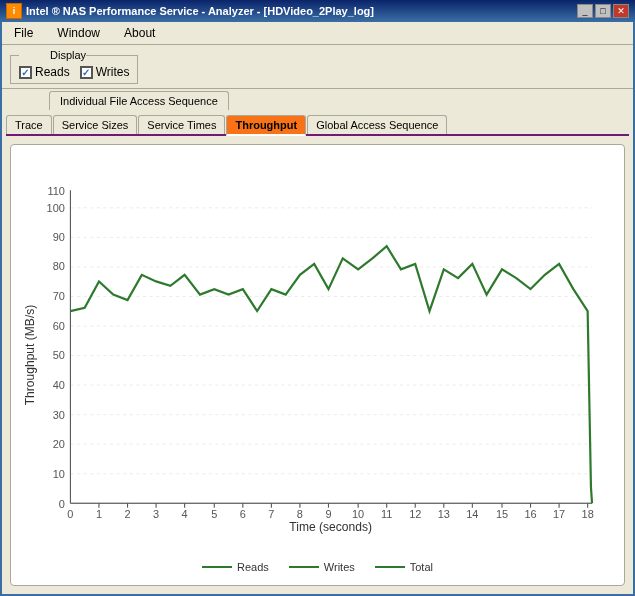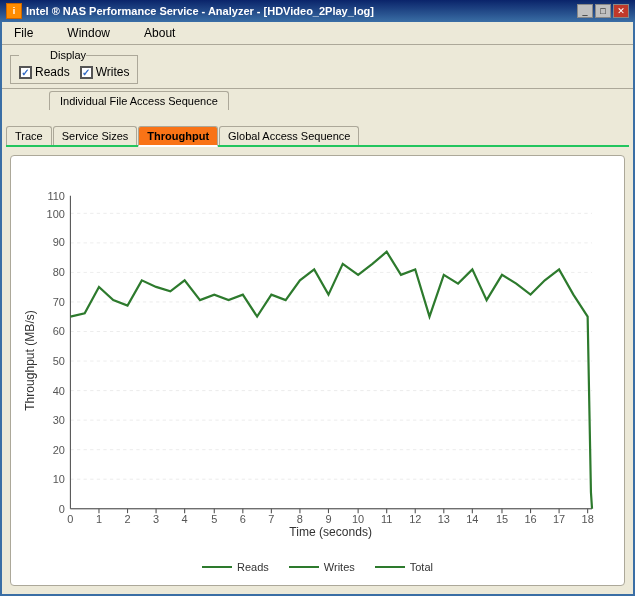--- a/index.html
+++ b/index.html
@@ -53,21 +53,21 @@
       border: 2px solid #3a6ea5;
       border-top: none;
       height: calc(596px - 22px);
       display: flex;
       flex-direction: column;
     }
     .menu-bar {
       background: #ece9d8;
       padding: 2px 4px;
       display: flex;
-      gap: 18px;
+      gap: 8px;
       border-bottom: 1px solid #aca899;
     }
     .menu-item {
       padding: 2px 8px;
       cursor: pointer;
       border-radius: 2px;
       font-size: 12px;
     }
     .toolbar {
       padding: 4px 8px;
@@ -99,36 +99,36 @@
       font-size: 10px;
       color: #316ac5;
       font-weight: bold;
     }
     .tabs-container {
       padding: 2px 4px 0 4px;
       background: #ece9d8;
     }
     .tab-row-1 {
       display: flex;
-      margin-bottom: 16px;
+      margin-bottom: 5px;
       padding-left: 43px;
     }
     .tab-main {
       background: #ece9d8;
       border: 1px solid #aca899;
       border-bottom: none;
       padding: 3px 10px;
       font-size: 11px;
       cursor: pointer;
       border-radius: 3px 3px 0 0;
       margin-right: 2px;
     }
     .tab-row-2 {
       display: flex;
-      border-bottom: 2px solid #22c55e;
+      border-bottom: 2px solid #701a75;
       margin-top: 2px;
     }
     .tab {
       background: #ece9d8;
       border: 1px solid #aca899;
       border-bottom: none;
       padding: 3px 8px;
       font-size: 11px;
       cursor: pointer;
       border-radius: 3px 3px 0 0;
@@ -222,20 +222,21 @@
 
   <div class="tabs-container">
     <div class="tab-row-1">
       <div class="tab-main">
         <span>Individual File Access Sequence</span>
       </div>
     </div>
     <div class="tab-row-2">
       <div class="tab"><span>Trace</span></div>
       <div class="tab"><span>Service Sizes</span></div>
+      <div class="tab"><span>Service Times</span></div>
       <div class="tab active"><span>Throughput</span></div>
       <div class="tab"><span>Global Access Sequence</span></div>
     </div>
   </div>
 
   <div class="chart-area">
     <div class="chart-container">
       <div class="chart-inner">
         <svg class="chart" viewBox="0 0 540 320">
 

